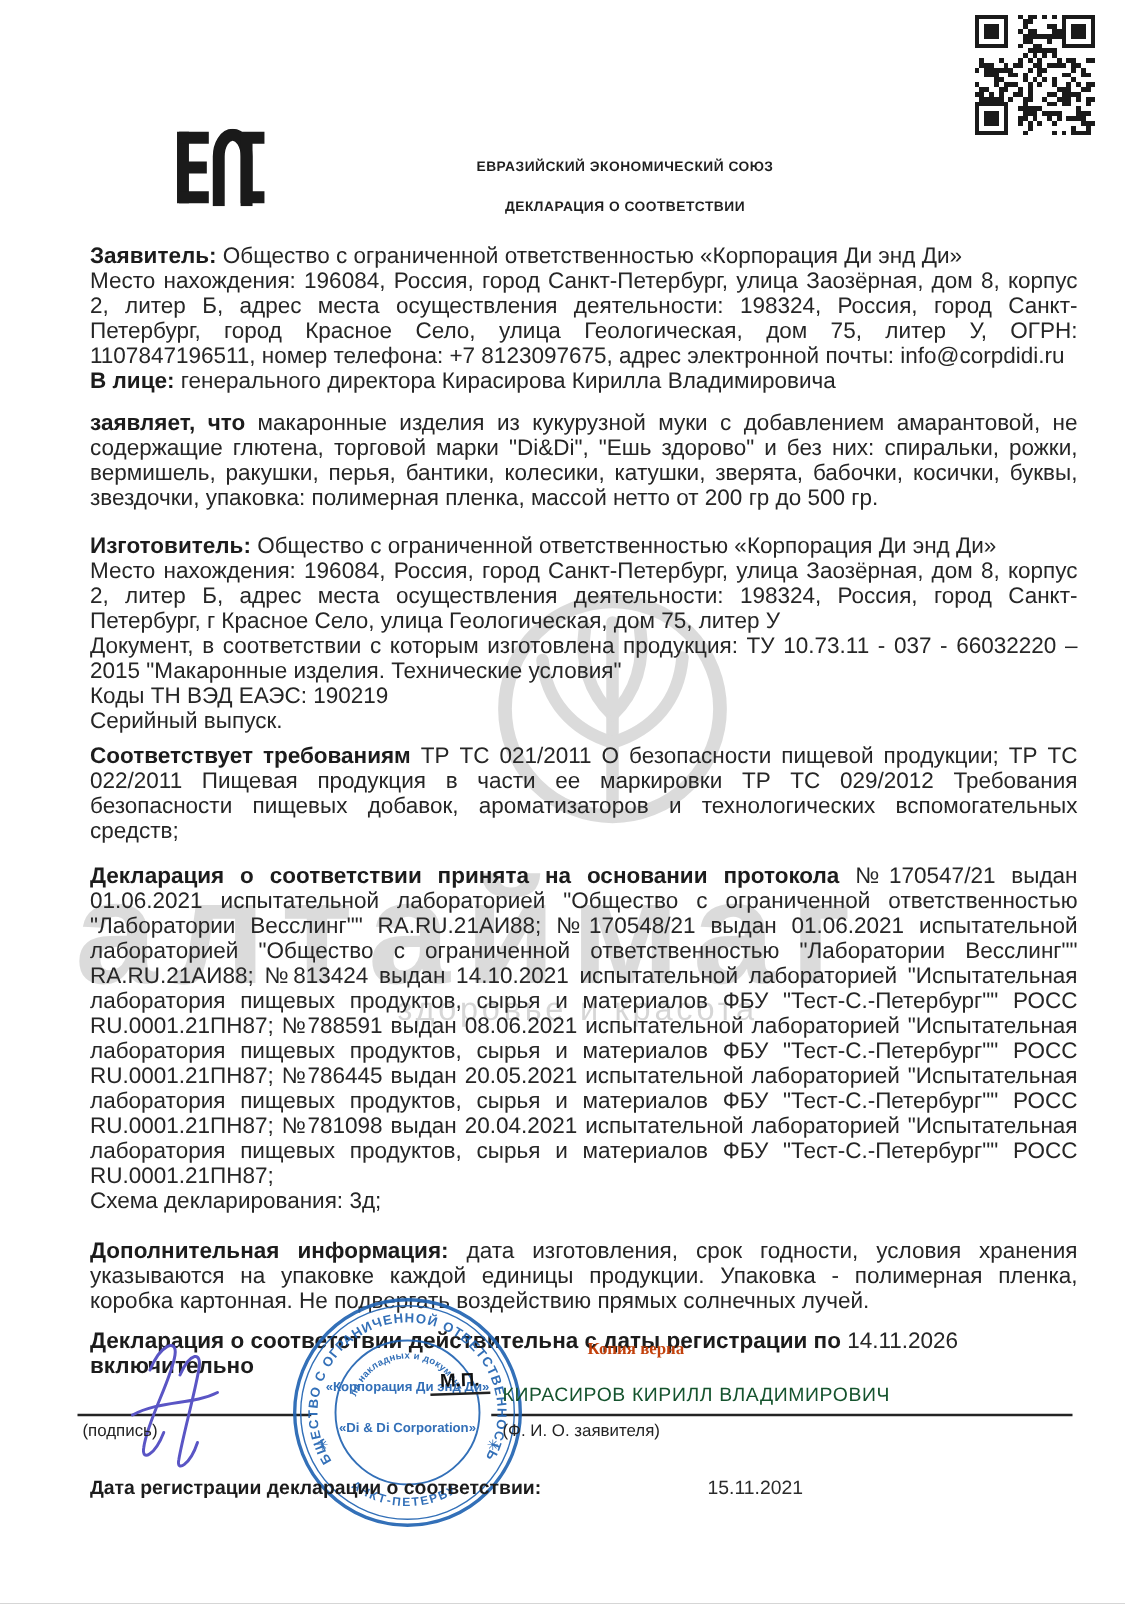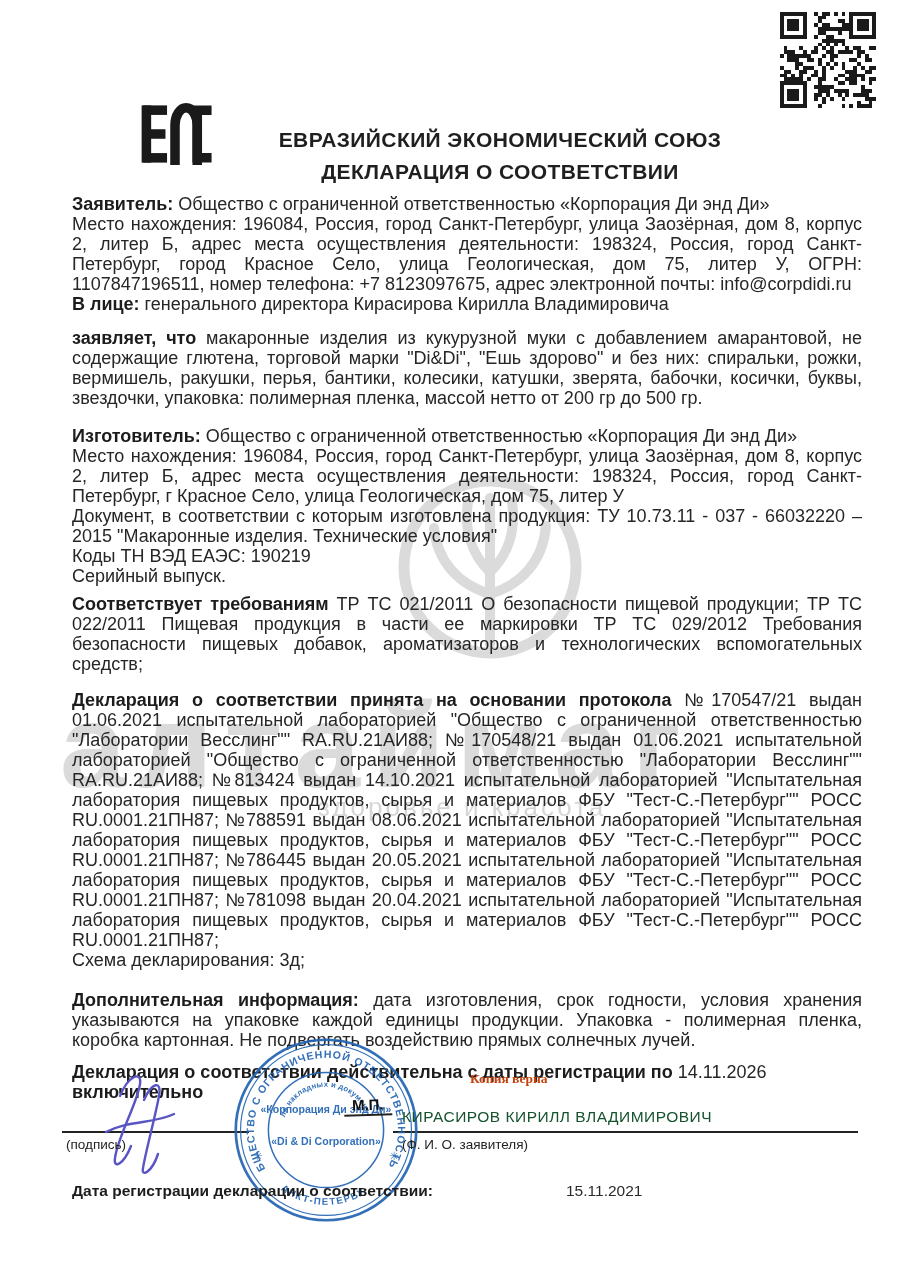--- a/index.html
+++ b/index.html
@@ -1,21 +1,21 @@
 <!DOCTYPE html>
 <html><head>
 <meta charset="utf-8">
 <style>
   html,body{margin:0;padding:0;background:#9a9a9a;}
   .page{position:relative;width:900px;height:1283px;background:#ffffff;overflow:hidden;
         font-family:"Liberation Sans",sans-serif;color:#262626;border-right:1px solid #e3e3e3;}
   
   .eac-logo{position:absolute;left:136px;top:103px;}
   .doc-title{position:absolute;left:150px;top:128px;width:700px;text-align:center;
-             font-size:21px;font-weight:bold;letter-spacing:.4px;color:#1f1f1f;}
+             font-size:11px;font-weight:bold;letter-spacing:.4px;color:#1f1f1f;}
   .doc-title2{top:160px;}
   .qr{position:absolute;left:772px;top:4px;}
   
   .wm-logo{position:absolute;left:395px;top:472px;opacity:.5;}
   .wm-brand{position:absolute;left:60px;top:678px;width:800px;
             font-size:118px;font-weight:bold;letter-spacing:12px;color:#b9b9b9;opacity:.5;white-space:nowrap;}
   .wm-tagline{position:absolute;left:318px;top:792px;font-size:26px;letter-spacing:3px;
               color:#c6c6c6;opacity:.7;white-space:nowrap;}
   
   .flow{position:absolute;left:72px;top:194px;width:790px;font-size:18px;line-height:20px;z-index:2;}

